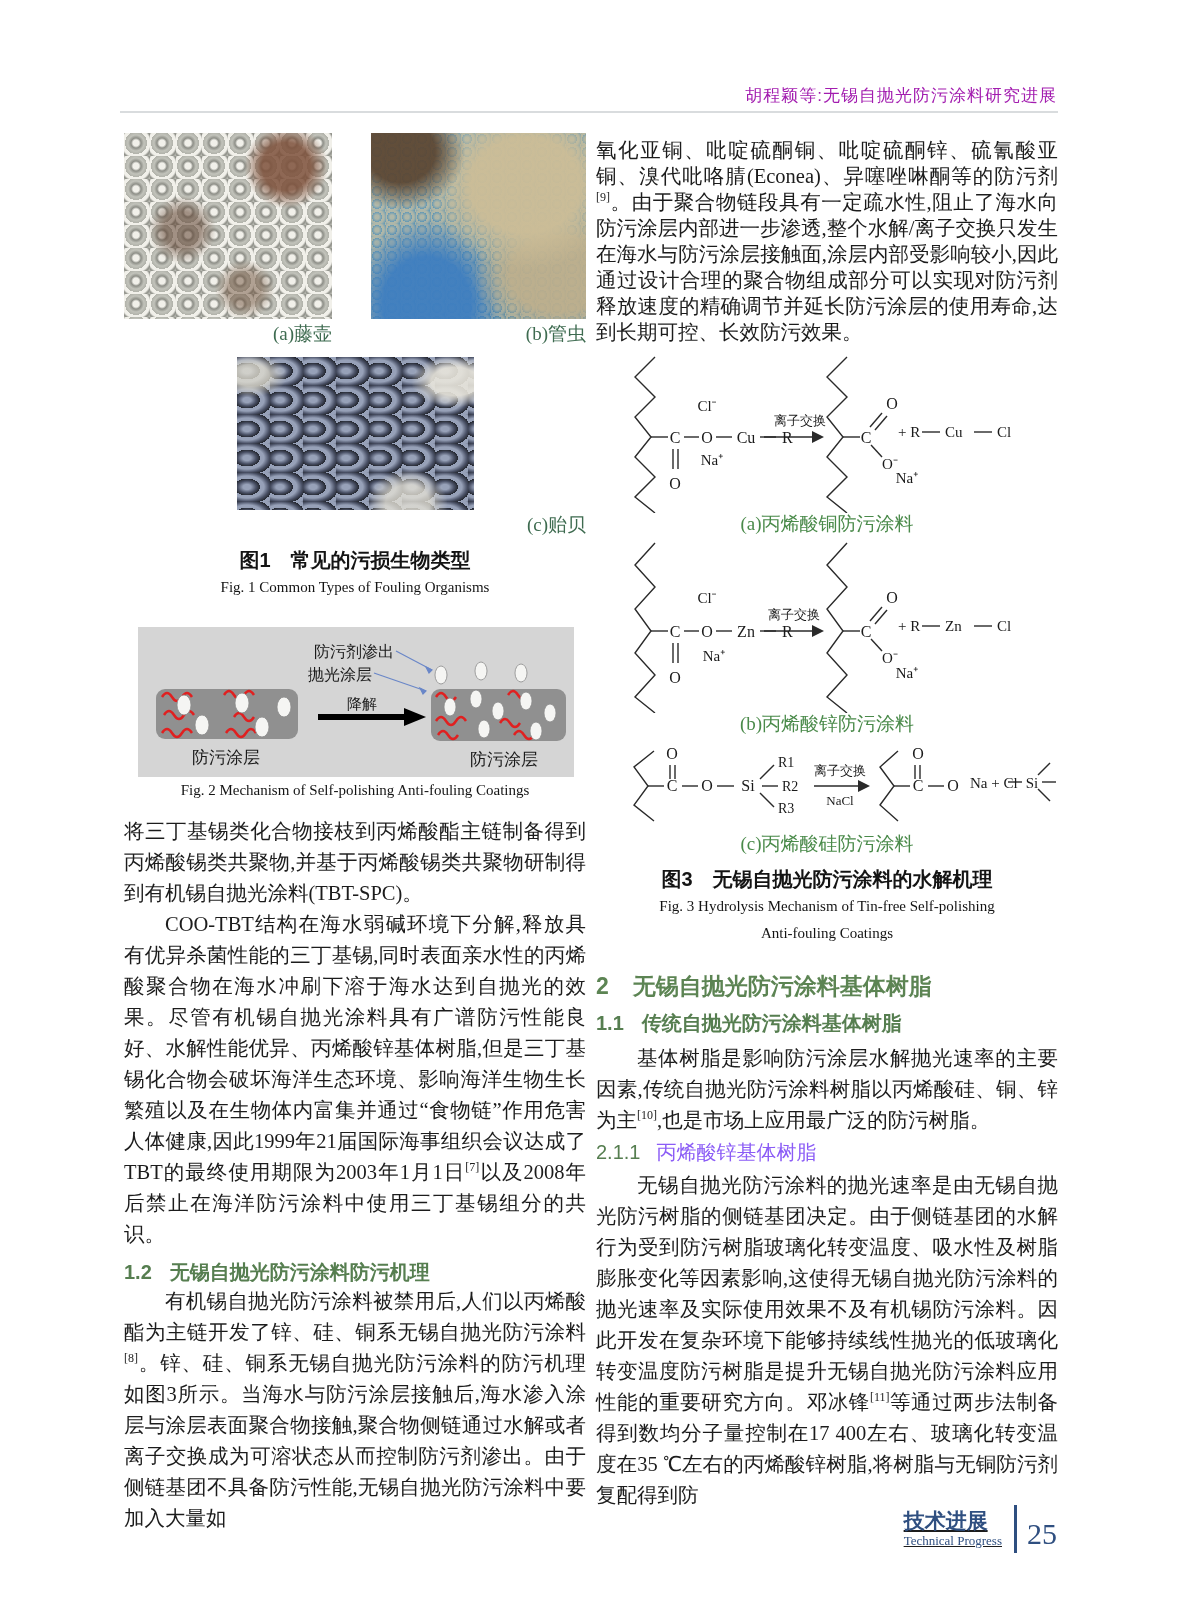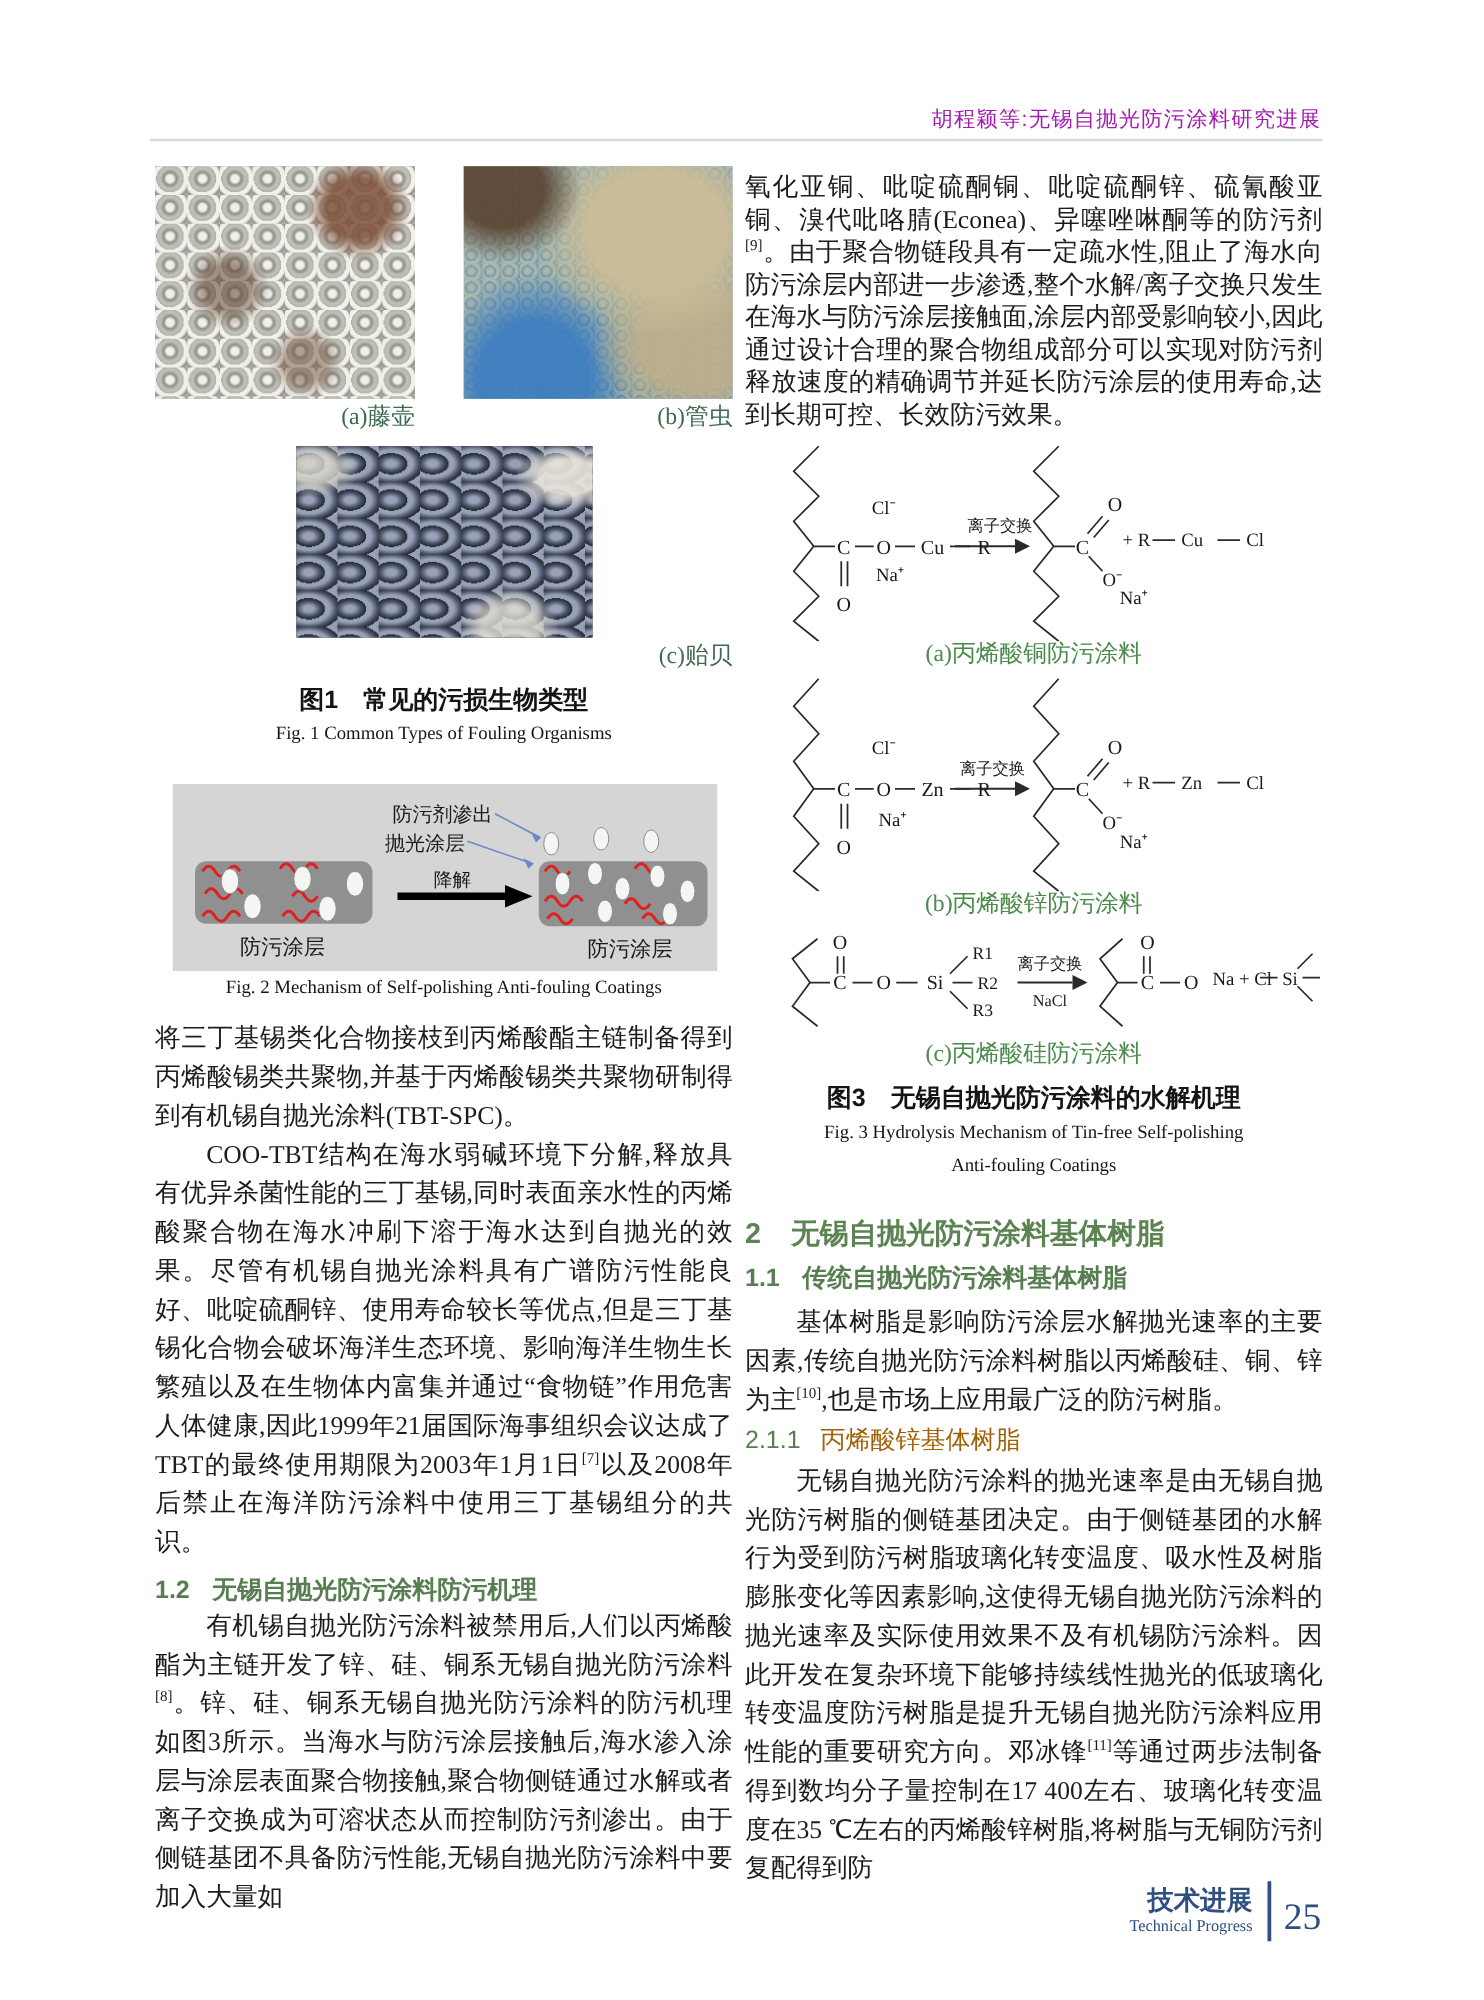--- a/index.html
+++ b/index.html
@@ -55,30 +55,30 @@
 
   
   .sec-l1{font-family:"Liberation Sans",sans-serif;font-weight:bold;font-size:23px;
           color:#5c8453;line-height:30px;margin-top:24px;text-align:left;text-indent:0;}
   .sec-l1 .num{margin-right:24px;}
   .sec-l2{font-family:"Liberation Sans",sans-serif;font-weight:bold;font-size:20px;
           color:#567e50;line-height:28px;margin-top:8px;text-align:left;text-indent:0;}
   .sec-l2 .num{margin-right:18px;}
   .sec-l3{font-size:20px;line-height:28px;margin-top:2px;text-align:left;text-indent:0;}
   .sec-l3 .num{font-family:"Liberation Sans",sans-serif;color:#567e50;margin-right:16px;}
-  .sec-l3 .t{color:#a16207;font-family:Liberation Mono, monospace;}
+  .sec-l3 .t{color:#8b5cf6;font-family:Liberation Mono, monospace;}
 
   
   svg text{font-family:"Liberation Serif",serif;fill:#1a1a1a;}
   svg .cjk{font-size:13px;}
   .chem{display:block;margin-left:14px;}
 
   
   .footer{position:absolute;top:1505px;right:130px;display:flex;align-items:center;}
-  .f-col{text-align:right;}
+  .f-col{text-align:left;text-decoration:underline;}
   .f-zh{font-family:"Liberation Sans",sans-serif;font-weight:bold;font-size:21px;
         color:#2f4f80;line-height:24px;}
   .f-en{font-size:13px;color:#2f4f80;line-height:16px;}
   .f-bar{width:3px;height:48px;background:#2f4f80;margin:0 10px 0 12px;}
   .f-page{font-size:30px;color:#2f4f80;padding-top:10px;}
 </style>
 </head>
 <body>
 
 <div class="page">
@@ -155,21 +155,21 @@
       <text x="234" y="53" text-anchor="end" font-size="16">抛光涂层</text>
       <text x="224" y="82" text-anchor="middle" font-size="15">降解</text>
       <text x="88" y="136" text-anchor="middle" font-size="17">防污涂层</text>
       <text x="366" y="138" text-anchor="middle" font-size="17">防污涂层</text>
     </svg>
 
     <div class="cap-en">Fig. 2  Mechanism of Self-polishing Anti-fouling Coatings</div>
 
     <p style="margin-top:12px;">将三丁基锡类化合物接枝到丙烯酸酯主链制备得到丙烯酸锡类共聚物,并基于丙烯酸锡类共聚物研制得到有机锡自抛光涂料(TBT-SPC)。</p>
 
-    <p class="indent"><span>COO-TBT结构在海水弱碱环境下分解,释放具有优异杀菌性能的三丁基锡,同时表面亲水性的丙烯酸聚合物在海水冲刷下溶于海水达到自抛光的效果。尽管有机锡自抛光涂料具有广谱防污性能良好、吡啶硫酮锌、使用寿命较长等优点,但是三丁基锡化合物会破坏海洋生态环境、影响海洋生物生长繁殖以及在生物体内富集并通过“食物链”作用危害人体健康,因此1999年21届国际海事组织会议达成了TBT的最终使用期限为2003年1月1日</span><sup class="ref">[7]</sup><span>以及2008年后禁止在海洋防污涂料中使用三丁基锡组分的共识。</span></p>
+    <p class="indent"><span>COO-TBT结构在海水弱碱环境下分解,释放具有优异杀菌性能的三丁基锡,同时表面亲水性的丙烯酸聚合物在海水冲刷下溶于海水达到自抛光的效果。尽管有机锡自抛光涂料具有广谱防污性能良好、水解性能优异、丙烯酸锌基体树脂,但是三丁基锡化合物会破坏海洋生态环境、影响海洋生物生长繁殖以及在生物体内富集并通过“食物链”作用危害人体健康,因此1999年21届国际海事组织会议达成了TBT的最终使用期限为2003年1月1日</span><sup class="ref">[7]</sup><span>以及2008年后禁止在海洋防污涂料中使用三丁基锡组分的共识。</span></p>
 
     <p class="sec-l2"><span class="num">1.2</span><span>无锡自抛光防污涂料防污机理</span></p>
 
     <p class="indent"><span>有机锡自抛光防污涂料被禁用后,人们以丙烯酸酯为主链开发了锌、硅、铜系无锡自抛光防污涂料</span><sup class="ref">[8]</sup><span>。锌、硅、铜系无锡自抛光防污涂料的防污机理如图3所示。当海水与防污涂层接触后,海水渗入涂层与涂层表面聚合物接触,聚合物侧链通过水解或者离子交换成为可溶状态从而控制防污剂渗出。由于侧链基团不具备防污性能,无锡自抛光防污涂料中要加入大量如</span></p>
 
   </div>
 
   <div class="col col-right">
 
     <p class="tight"><span>氧化亚铜、吡啶硫酮铜、吡啶硫酮锌、硫氰酸亚铜、溴代吡咯腈(Econea)、异噻唑啉酮等的防污剂</span><sup class="ref">[9]</sup><span>。由于聚合物链段具有一定疏水性,阻止了海水向防污涂层内部进一步渗透,整个水解/离子交换只发生在海水与防污涂层接触面,涂层内部受影响较小,因此通过设计合理的聚合物组成部分可以实现对防污剂释放速度的精确调节并延长防污涂层的使用寿命,达到长期可控、长效防污效果。</span></p>

